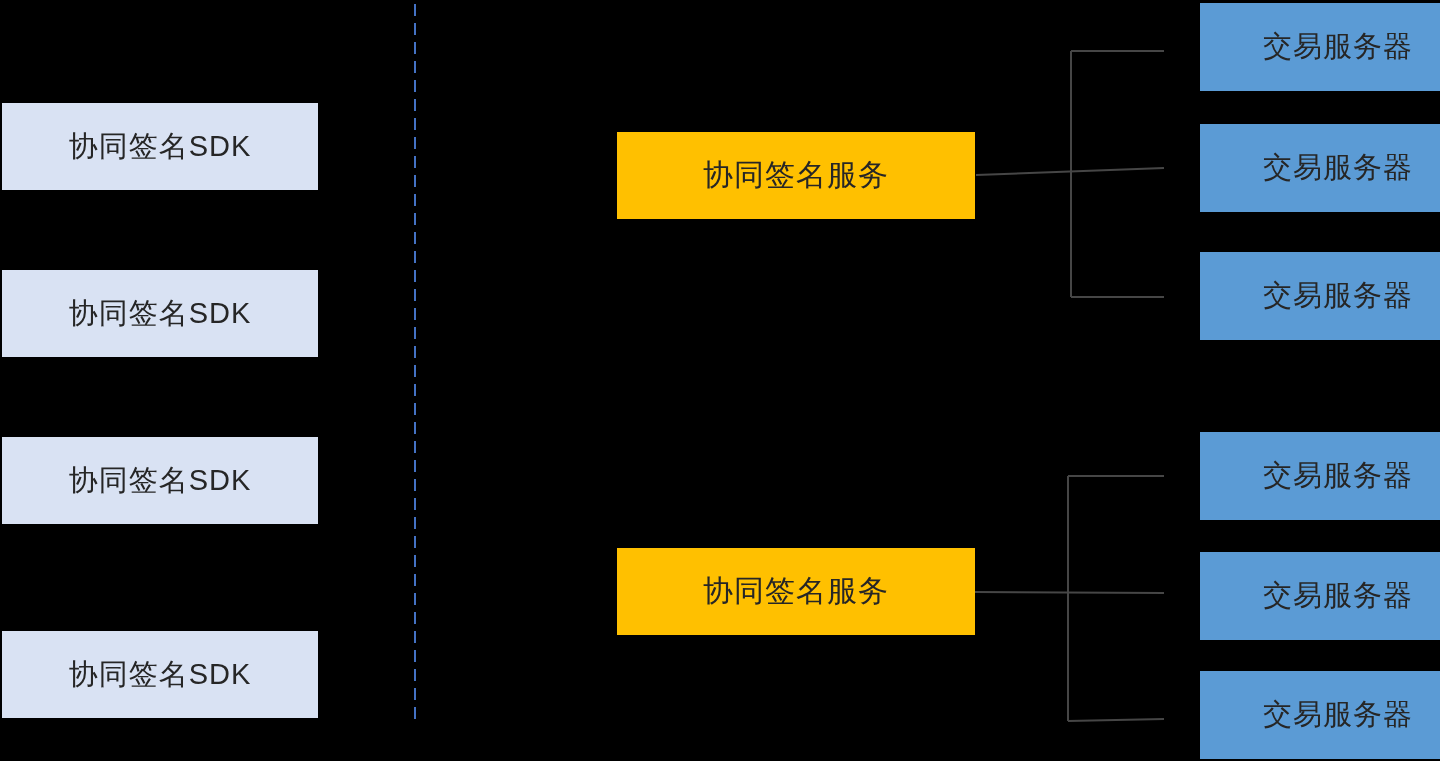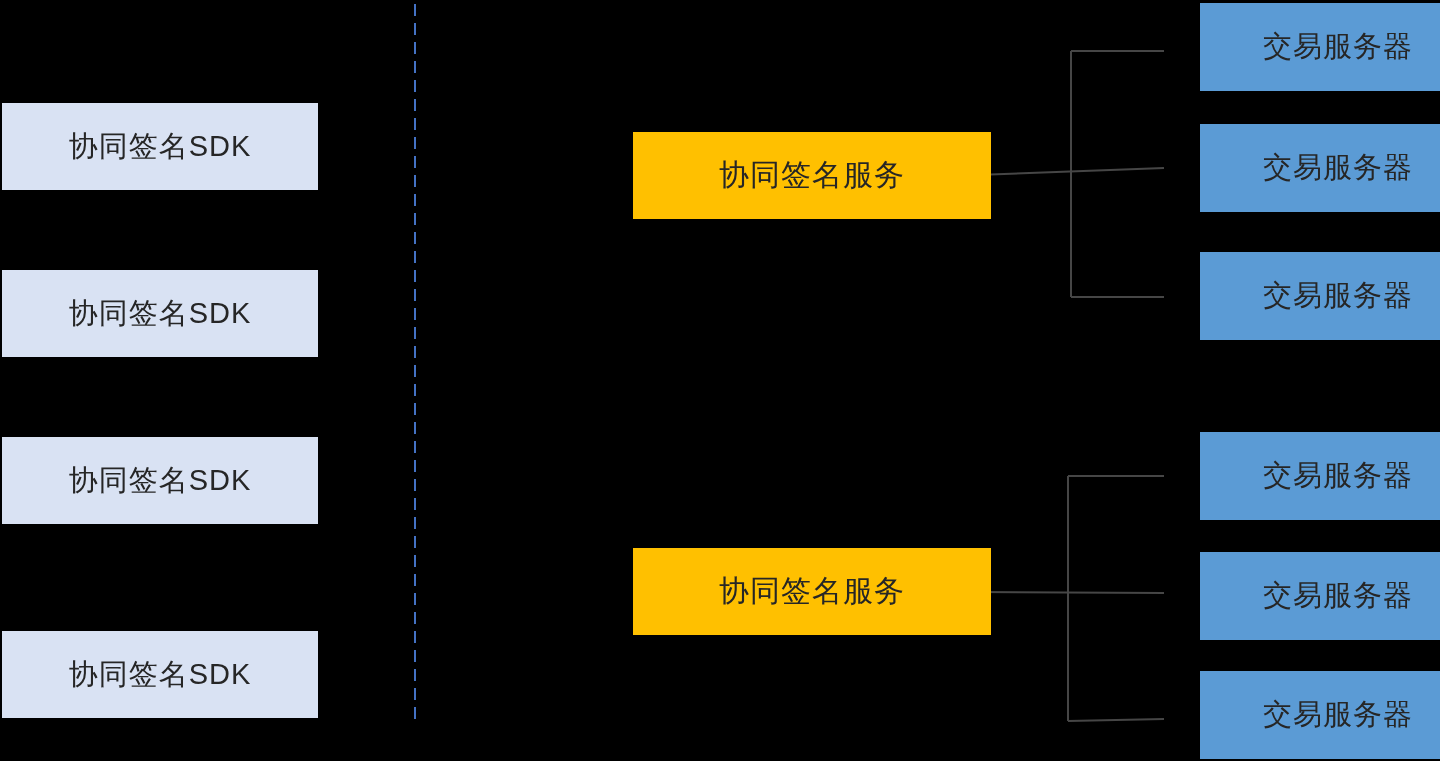--- a/index.html
+++ b/index.html
@@ -41,21 +41,21 @@
     color: var(--box-text, #262626);
     white-space: nowrap;
   }
   .sdk-box {
     left: 2px;
     width: 316px;
     height: 87px;
     background: var(--sdk-box-fill, #D9E2F3);
   }
   .service-box {
-    left: 633px;
+    left: 617px;
     width: 358px;
     height: 87px;
     background: var(--service-box-fill, #FFC000);
     font-size: 30px;
   }
   .server-box {
     left: 1164px;
     width: 276px;
     height: 88px;
     background: var(--server-box-fill, #5B9BD5);

